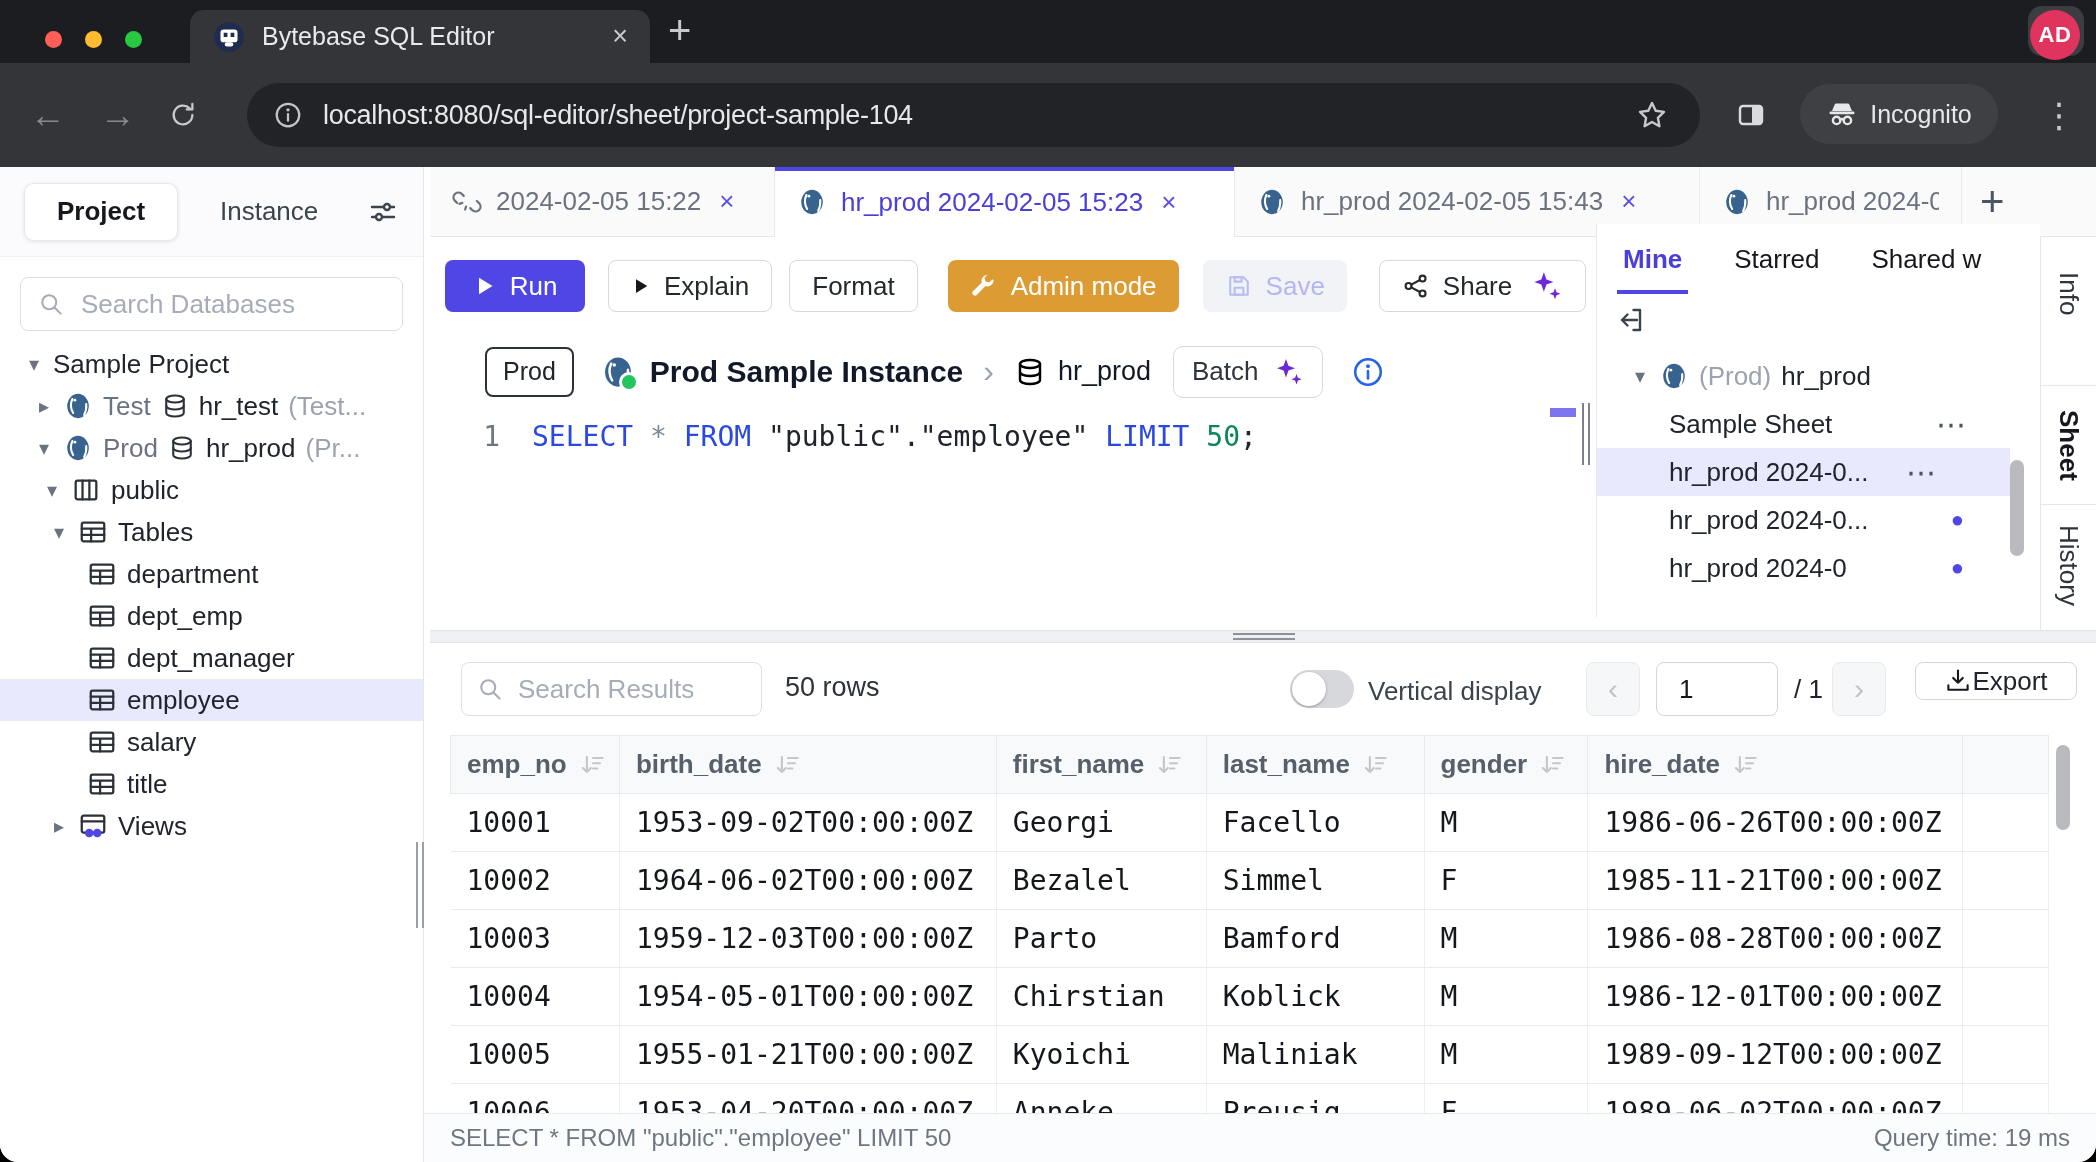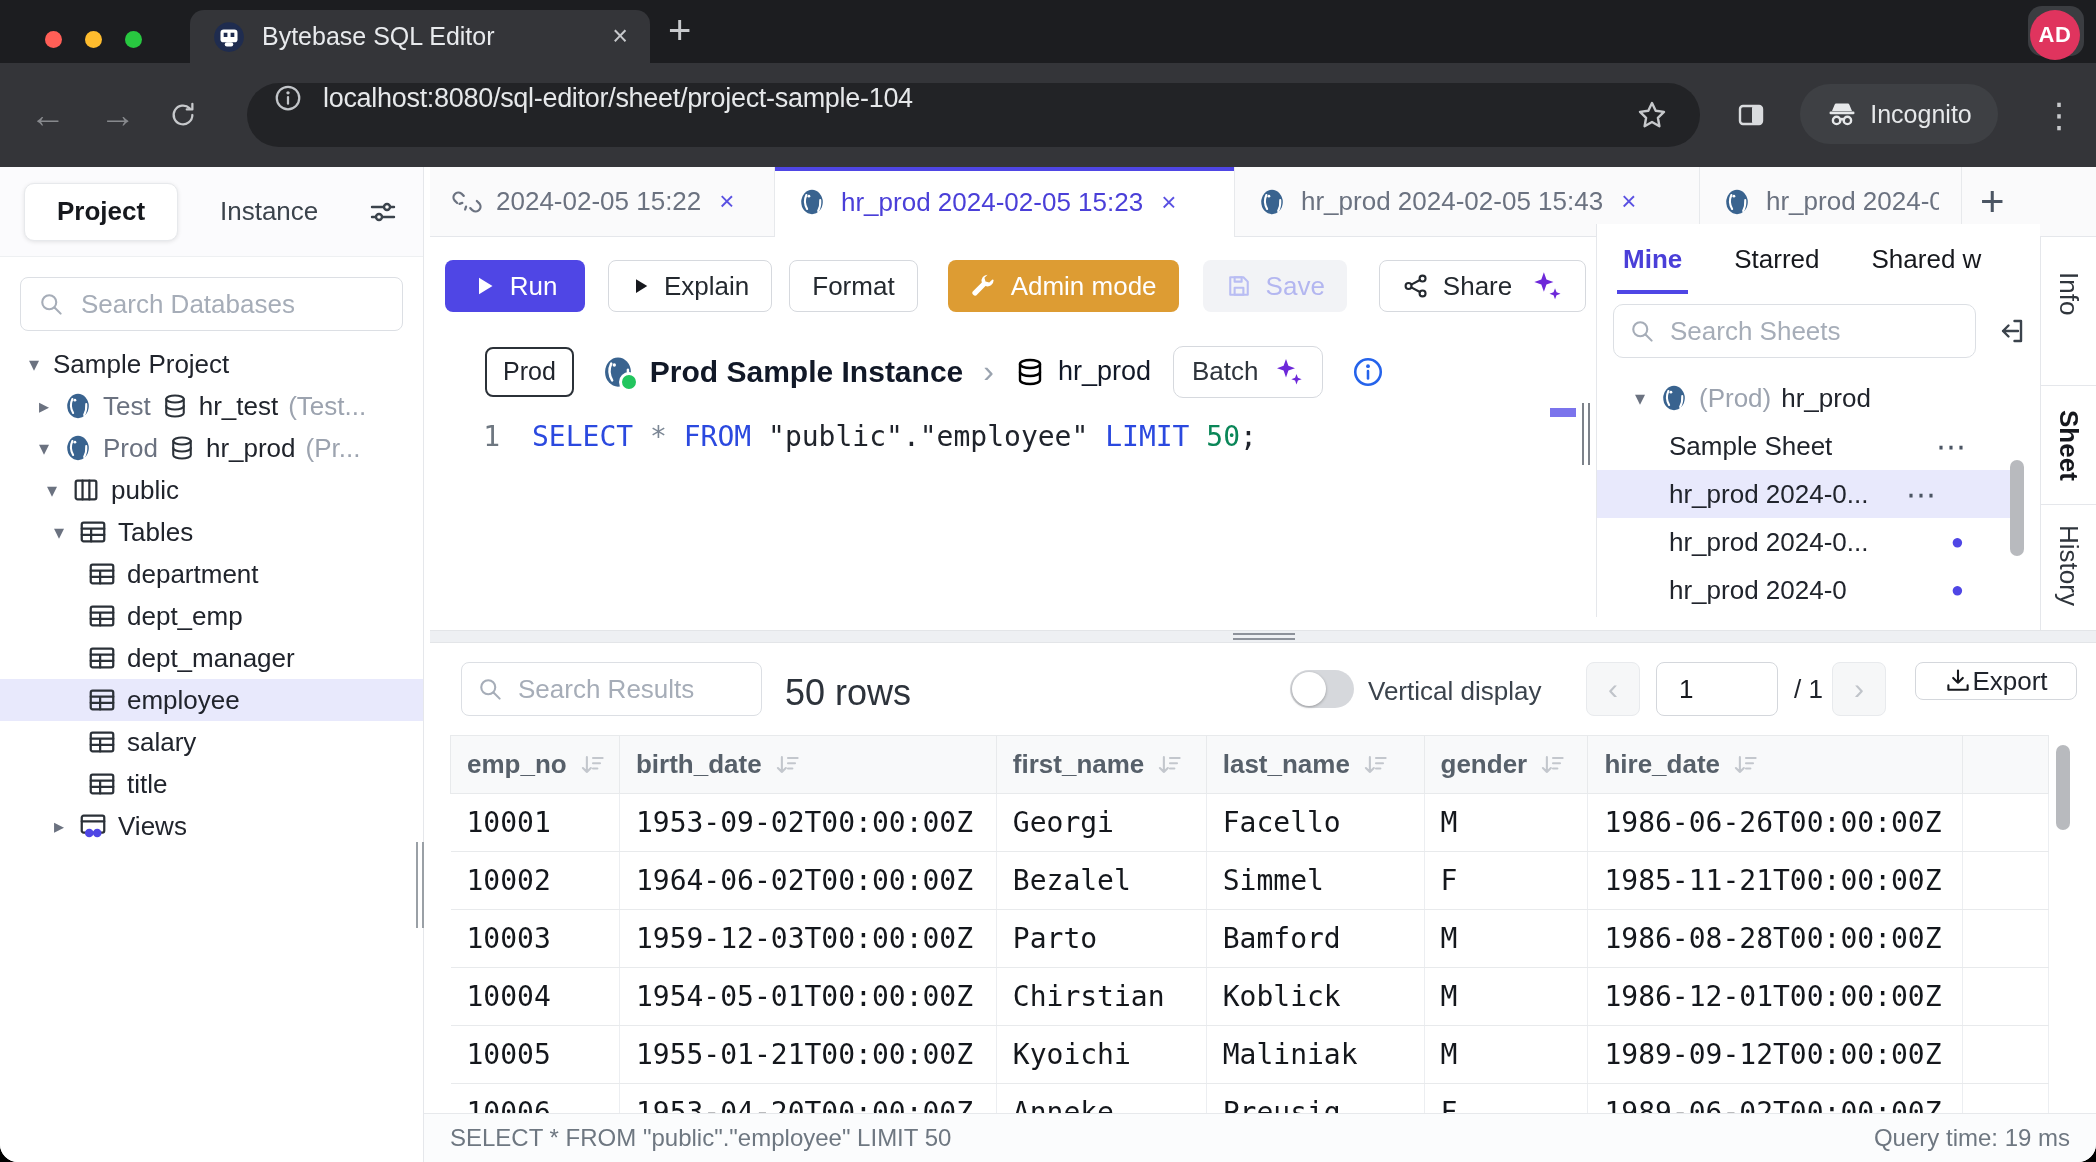--- a/index.html
+++ b/index.html
@@ -18,21 +18,21 @@
   .btab-title{color:#e8eaed;font-size:25px;flex:1;white-space:nowrap;overflow:hidden}
   .btab-x{color:#c7c9cc;font-size:27px;line-height:1}
   .newtab{position:absolute;left:668px;top:8px;color:#c7c9cc;font-size:40px;font-weight:300}
   .win-chevron{position:absolute;right:12px;top:6px;width:56px;height:50px;border-radius:14px;background:#3b3d41;
     display:flex;align-items:center;justify-content:center;color:#c7c9cc}
   .navbar{position:absolute;top:63px;left:0;right:0;height:104px;background:#343539}
   .navglyph{position:absolute;top:34px;font-size:36px;color:#87898d;line-height:1}
   .nav-back{left:30px}.nav-fwd{left:100px}
   .nav-reload{position:absolute;left:168px;top:37px;width:30px;height:30px;color:#c7c9cc}
   .urlbar{position:absolute;left:247px;top:20px;width:1453px;height:64px;background:#222326;border-radius:32px;
-    display:flex;align-items:flex-start;gap:20px;padding-left:26px;box-sizing:border-box}
+    display:flex;align-items:center;gap:20px;padding-left:26px;box-sizing:border-box}
   .url-info{width:30px;height:30px;color:#c2c5c9}
   .url-text{color:#e6e8ea;font-size:27px;letter-spacing:-0.3px}
   .nav-star{position:absolute;left:1636px;top:36px;width:32px;height:32px;color:#c7c9cc}
   .nav-panel{position:absolute;left:1735px;top:36px;width:32px;height:32px;color:#d9dbde}
   .incog{position:absolute;left:1800px;top:21px;width:198px;height:60px;border-radius:30px;background:#3e4044;
     display:flex;align-items:center;justify-content:center;gap:12px;color:#e6e8ea;font-size:25px}
   .incog .i{width:32px;height:32px;color:#e6e8ea}
   .kebab{position:absolute;left:2042px;top:32px;font-size:34px;color:#c7c9cc}
   
   .sidebar{position:absolute;top:167px;left:0;bottom:0;width:424px;background:#fff;border-right:1px solid #e5e7eb;box-sizing:border-box}
@@ -134,21 +134,21 @@
     writing-mode:vertical-lr;font-size:26px;color:#2f353c;box-sizing:border-box}
   .stab.active{color:#16181d;font-weight:600;border-top:1px solid #e5e7eb;border-bottom:1px solid #e5e7eb;background:#fff}
   
   .divider{position:absolute;left:430px;top:630px;right:0;height:13px;background:#eef0f3;
     border-top:1px solid #e3e5e8;border-bottom:1px solid #e3e5e8;box-sizing:border-box}
   .dragpill{position:absolute;left:803px;top:2px;display:flex;flex-direction:column;gap:3px}
   .dragpill span{width:62px;height:2px;background:#8d929a}
   
   .res-search{position:absolute;left:461px;top:662px;width:301px;height:54px;border:1px solid #dcdfe4;border-radius:8px;
     display:flex;align-items:center;gap:12px;padding:0 14px;box-sizing:border-box;background:#fff}
-  .rowcount{position:absolute;left:785px;top:672px;font-size:36px;color:#2d333b}
+  .rowcount{position:absolute;left:785px;top:672px;font-size:27px;color:#2d333b}
   .toggle{position:absolute;left:1290px;top:670px;width:64px;height:38px;border-radius:19px;background:#d6d8dc}
   .knob{position:absolute;left:2px;top:2px;width:34px;height:34px;border-radius:50%;background:#fff;box-shadow:0 1px 3px rgba(0,0,0,.3)}
   .vlabel{position:absolute;left:1368px;top:676px;font-size:26px;color:#3b434c}
   .pgbtn{position:absolute;top:662px;width:54px;height:54px;border:1px solid #e8eaed;background:#f6f7f8;border-radius:8px;
     display:flex;align-items:center;justify-content:center;color:#c0c4ca;font-size:30px;box-sizing:border-box}
   .pg-prev{left:1586px}.pg-next{left:1832px}
   .pageinput{position:absolute;left:1656px;top:662px;width:122px;height:54px;border:1px solid #d4d7dc;border-radius:8px;
     font-size:26px;color:#16181d;padding:0 0 0 22px;box-sizing:border-box;font-family:inherit;outline:none}
   .pagetotal{position:absolute;left:1794px;top:674px;font-size:26px;color:#20242c}
   .export{position:absolute;left:1915px;top:662px;width:162px;height:38px;border:1px solid #d4d7dc;border-radius:8px;background:#fff;
@@ -564,29 +564,20 @@
       <span></span>
     </div>
 
   <div class="rpanel">
     <div class="rtabs" id="rtabs">
         <div class="rtab active">Mine</div>
         <div class="rtab">Starred</div>
         <div class="rtab">Shared w</div>
       </div>
     <div class="rsearch-row">
-      <div class="rsearch">
-        <span class="i">
-            <svg viewBox="0 0 32 32" fill="none" xmlns="http://www.w3.org/2000/svg">
-              <circle cx="14" cy="14" r="8" stroke="currentColor" stroke-width="2.4" stroke-linecap="round" stroke-linejoin="round" fill="none"></circle>
-              <path d="M20 20l7 7" stroke="currentColor" stroke-width="2.4" stroke-linecap="round" stroke-linejoin="round" fill="none"></path>
-            </svg>
-          </span>
-        <input class="ph-input" placeholder="Search Sheets" style="">
-      </div>
       <span class="i rimport">
           <svg viewBox="0 0 32 32" fill="none" xmlns="http://www.w3.org/2000/svg">
             <path d="M20.5 6h6.5v20h-6.5" stroke="currentColor" stroke-width="2.4" stroke-linecap="round" stroke-linejoin="round" fill="none"></path>
             <path d="M24 16H9m0 0l5.5-5.5M9 16l5.5 5.5" stroke="currentColor" stroke-width="2.4" stroke-linecap="round" stroke-linejoin="round" fill="none"></path>
           </svg>
         </span>
     </div>
     <div class="rlist" id="rlist">
         <div class="ritem group">
           <span class="caret">▾</span>

